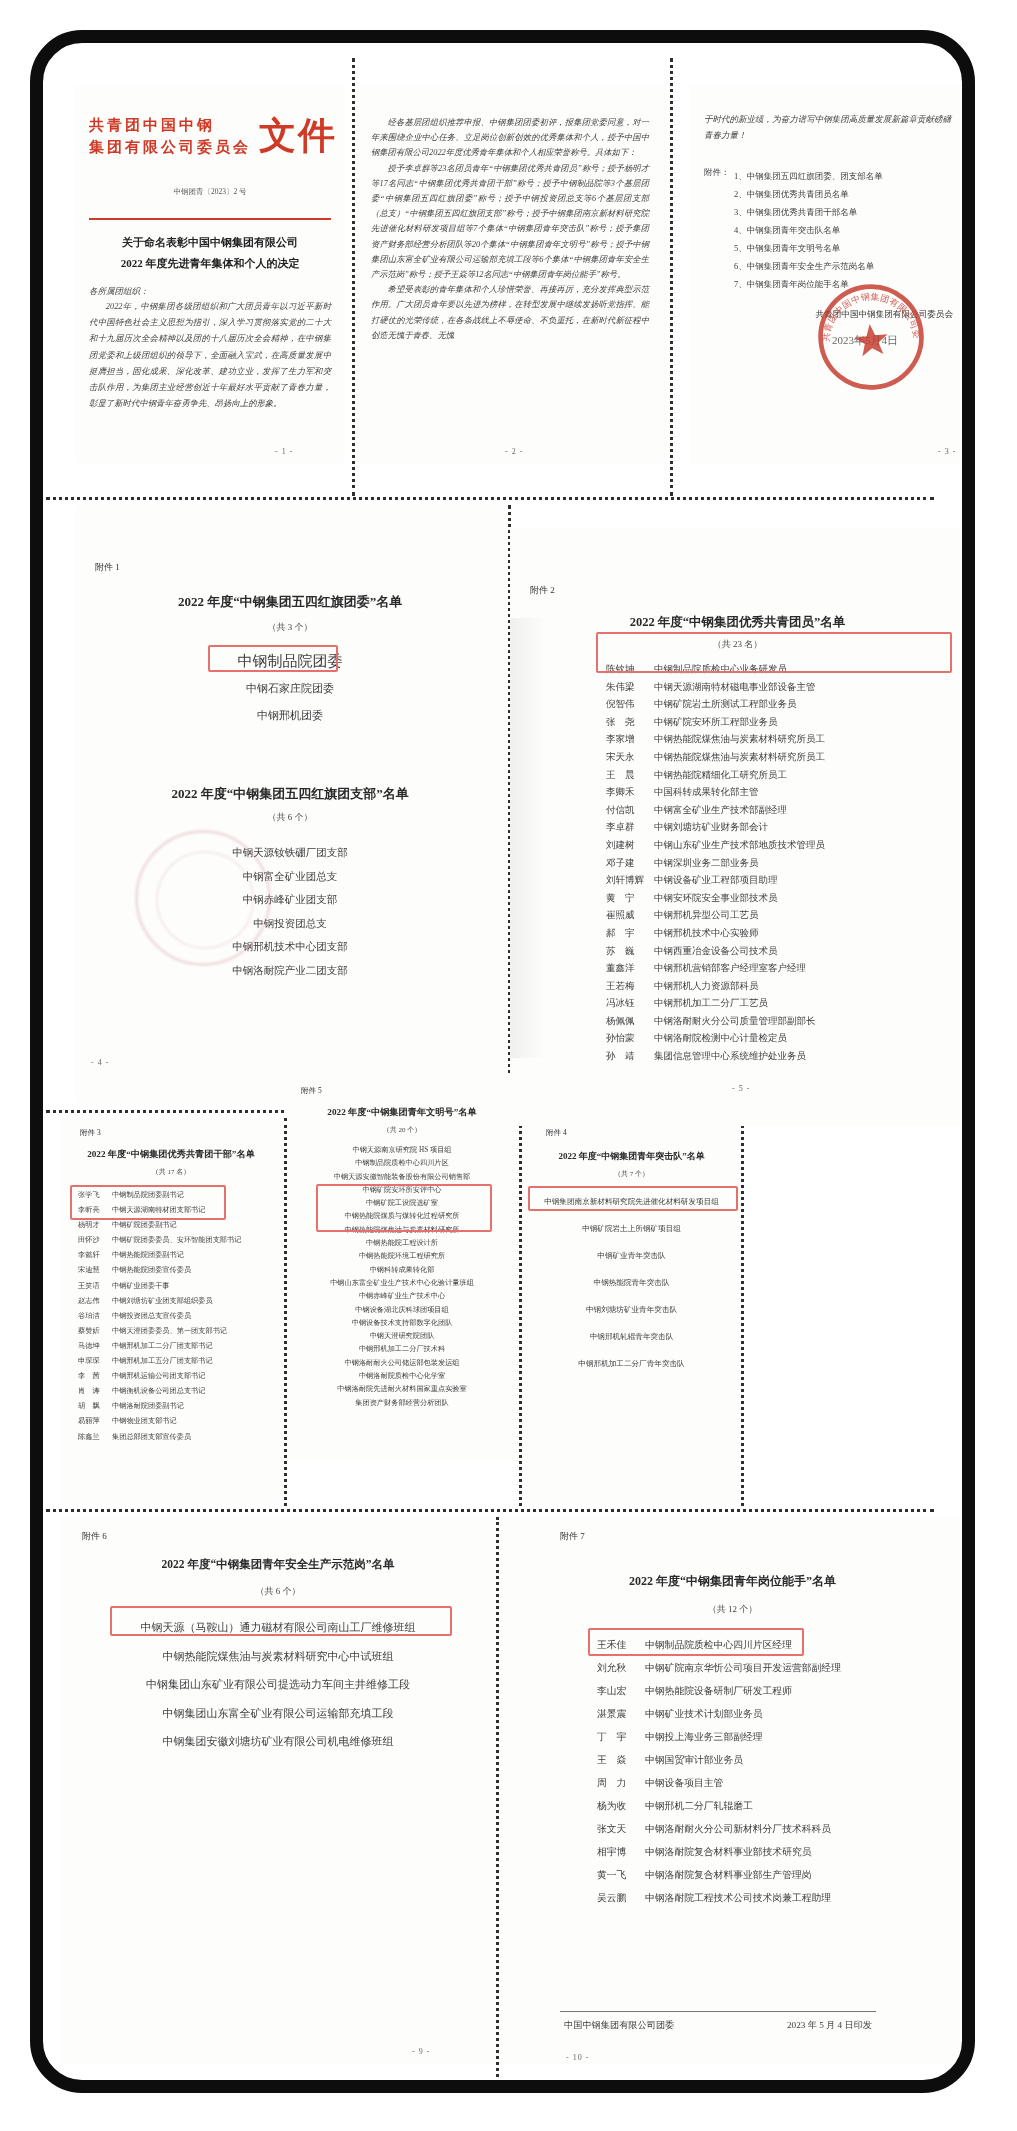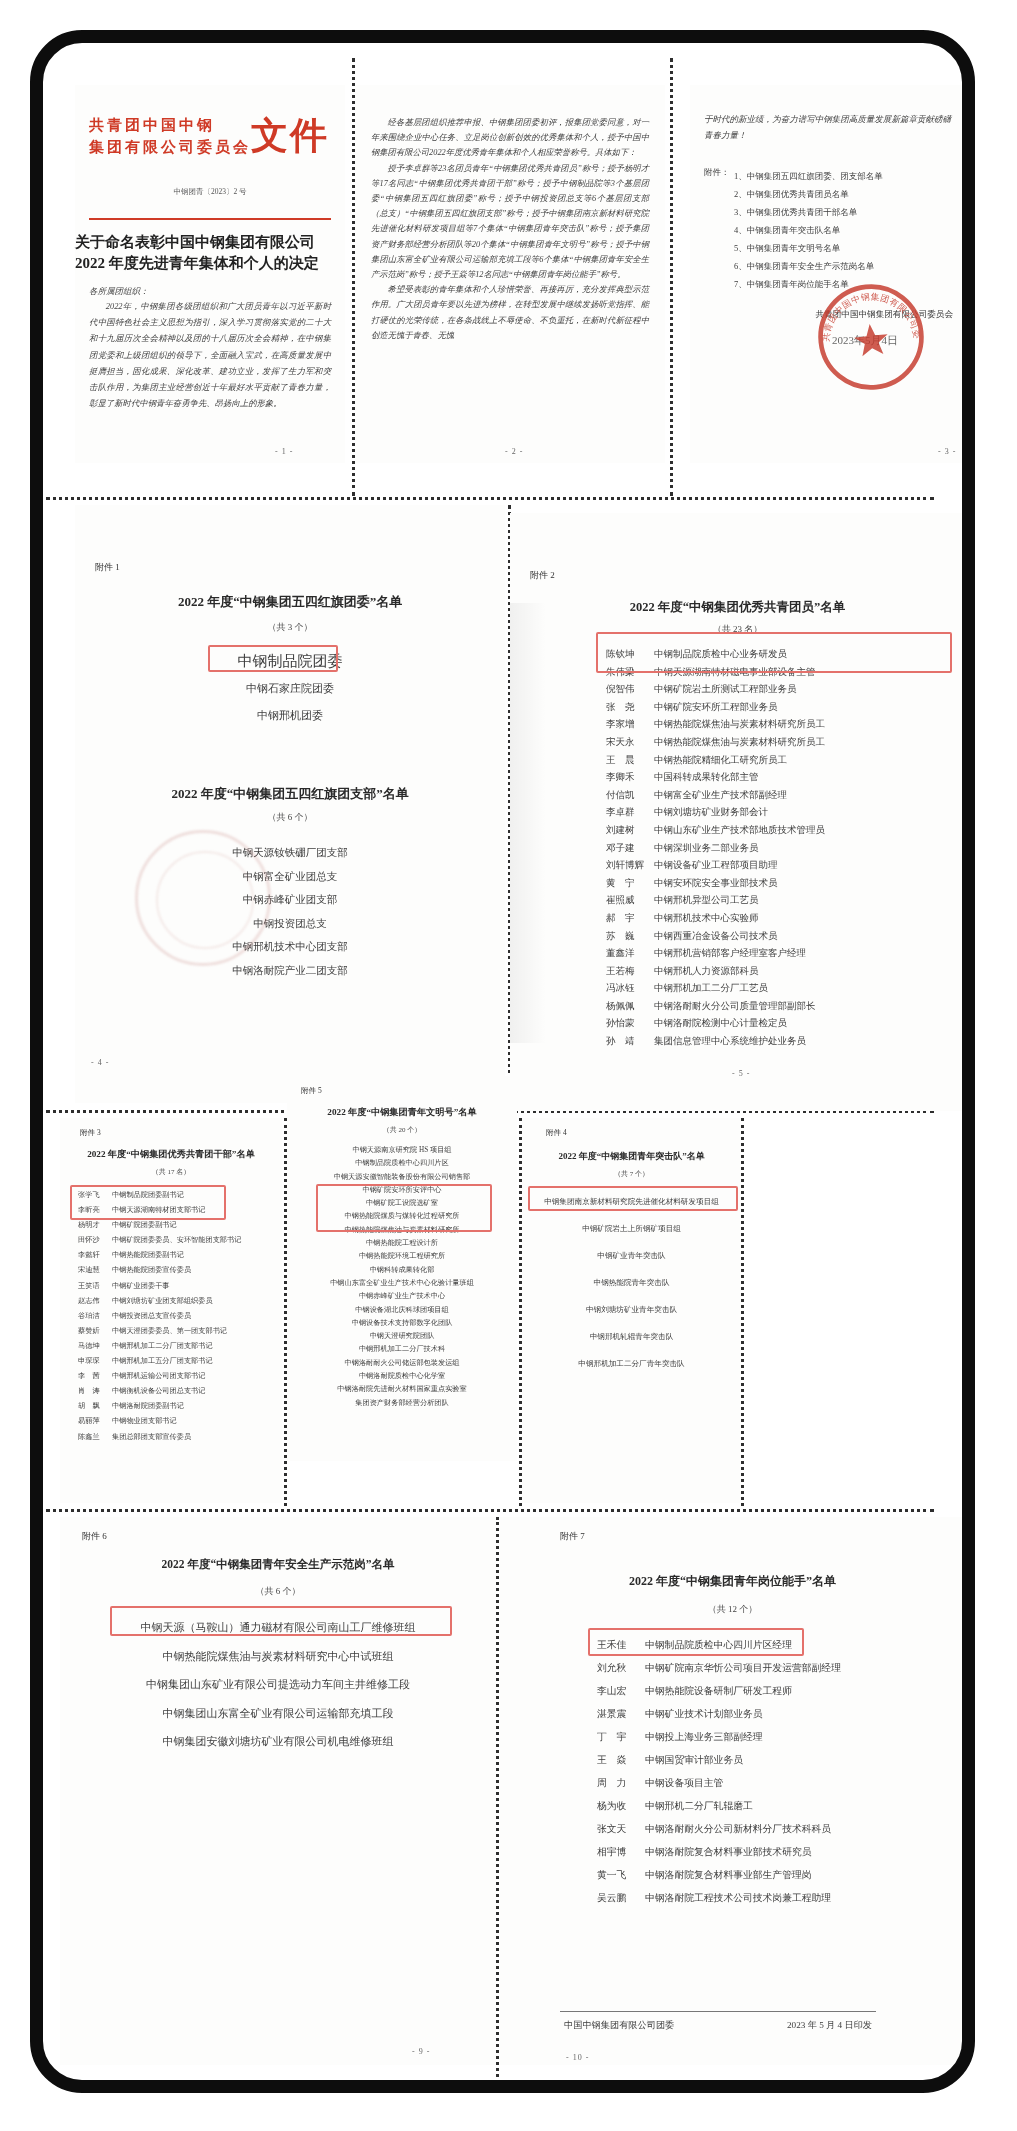--- a/index.html
+++ b/index.html
@@ -7,24 +7,24 @@
           font-family:"Liberation Serif","DejaVu Serif",serif;color:#333;}
   .frame{position:absolute;left:30px;top:30px;width:945px;height:2063px;
          border:13px solid #0d0d0d;border-radius:52px;box-sizing:border-box;pointer-events:none;}
   .page{position:absolute;background:#fdfdfc;}
   .dotv{position:absolute;width:0;border-left:3px dotted #2e2e2e;}
   .doth{position:absolute;height:0;border-top:3px dotted #2e2e2e;}
   .redbox{position:absolute;border:2px solid #e4716b;border-radius:2px;z-index:5;}
   .red{color:#cf3a26;}
   .hdr{display:flex;align-items:center;font-family:"Liberation Sans","DejaVu Sans",sans-serif;font-weight:bold;}
   .hdr .lines{font-size:15px;letter-spacing:3px;line-height:22px;text-align:justify;}
-  .hdr .big{font-size:37px;letter-spacing:2px;}
+  .hdr .big{font-size:37px;margin-left:8px;letter-spacing:2px;}
   .docnum{position:absolute;width:100%;text-align:center;font-size:7.5px;color:#555;}
   .redrule{position:absolute;height:2px;background:#cf3a26;}
-  .dtitle{position:absolute;width:100%;font-weight:bold;color:#222;font-size:15px;line-height:21px;}
+  .dtitle{position:absolute;width:100%;text-align:center;font-weight:bold;color:#222;font-size:11px;line-height:21px;}
   .body-t{position:absolute;text-align:justify;color:#3e3e3e;font-style:italic;}
   .body-t p{margin:0;text-indent:2em;}
   .pageno{position:absolute;font-size:8px;color:#666;letter-spacing:1px;}
   .alabel{position:absolute;color:#333;}
   .atitle{position:absolute;width:100%;text-align:center;font-weight:bold;color:#2a2a2a;}
   .acount{position:absolute;width:100%;text-align:center;color:#444;}
   .clist{position:absolute;}
   .clist .row{text-align:center;color:#3c3c3c;}
   .plist{position:absolute;}
   .plist .prow{display:flex;color:#3c3c3c;}
@@ -133,21 +133,21 @@
         <div class="row" style="height:23.5px;line-height:23.5px;font-size:10.5px">中钢富全矿业团总支</div>
         <div class="row" style="height:23.5px;line-height:23.5px;font-size:10.5px">中钢赤峰矿业团支部</div>
         <div class="row" style="height:23.5px;line-height:23.5px;font-size:10.5px">中钢投资团总支</div>
         <div class="row" style="height:23.5px;line-height:23.5px;font-size:10.5px">中钢邢机技术中心团支部</div>
         <div class="row" style="height:23.5px;line-height:23.5px;font-size:10.5px">中钢洛耐院产业二团支部</div>
       </div>
     <div class="pageno" style="left:16px;top:553px">- 4 -</div>
   </section>
   <div class="redbox" style="left:208px;top:645px;width:126px;height:23px"></div>
 
-  <section class="page" style="left:510px;top:513px;width:455px;height:598px">
+  <section class="page" style="left:510px;top:528px;width:455px;height:598px">
     <div class="shade" style="left:0;top:90px;width:36px;height:440px"></div>
     <div class="alabel" style="left:20px;top:56px;font-size:9px">附件 2</div>
     <div class="atitle" style="top:86px;font-size:12.5px">2022 年度“中钢集团优秀共青团员”名单</div>
     <div class="acount" style="top:110px;font-size:9px">（共 23 名）</div>
     <div class="plist" style="left:96px;top:133px;width:350px;font-size:9.5px">
         <div class="prow" style="height:17.6px;line-height:17.6px">
         <span class="pname">陈钦坤</span>
         <span class="pdesc">中钢制品院质检中心业务研发员</span>
       </div>
         <div class="prow" style="height:17.6px;line-height:17.6px">

